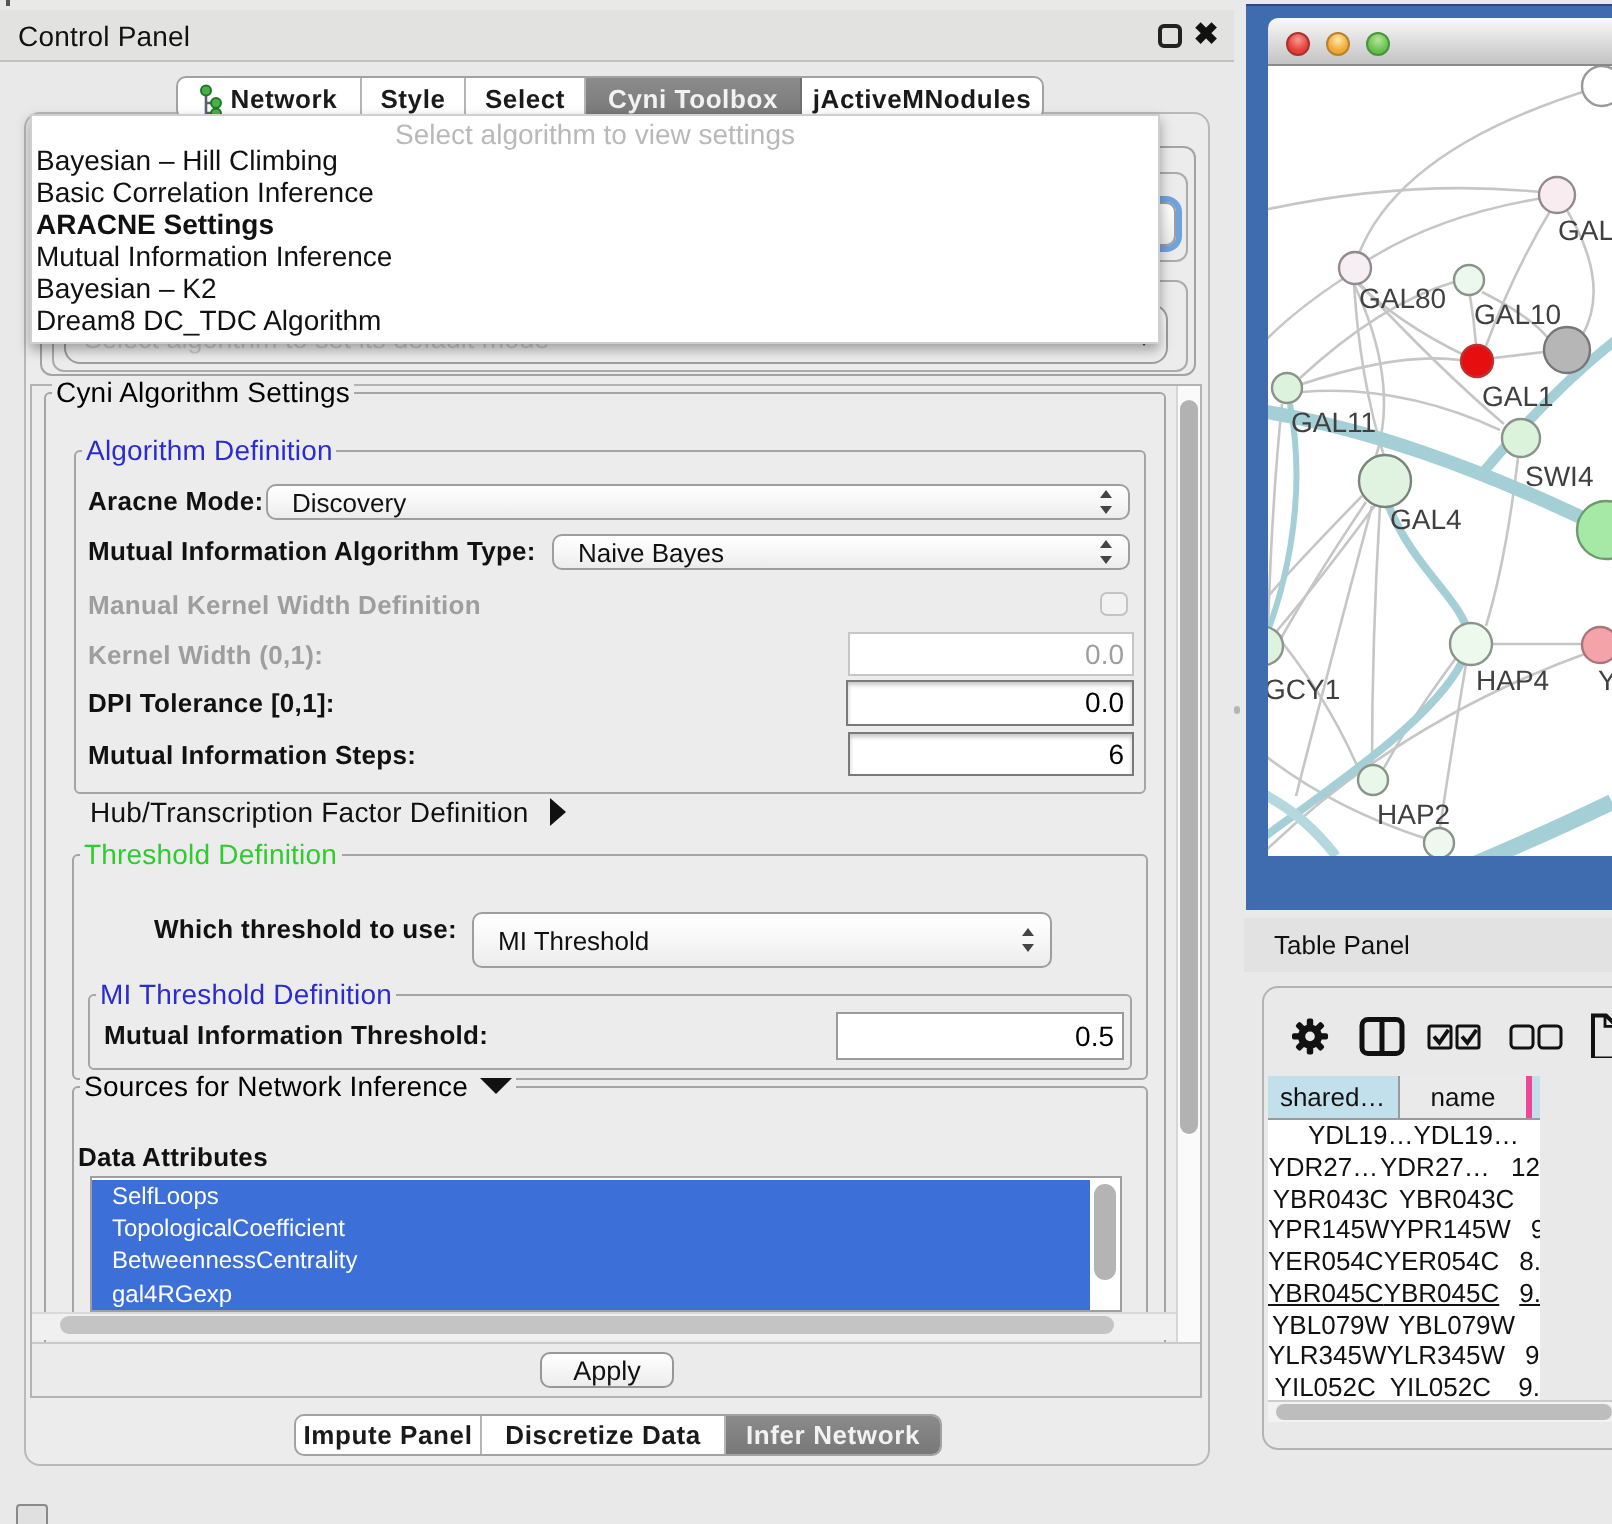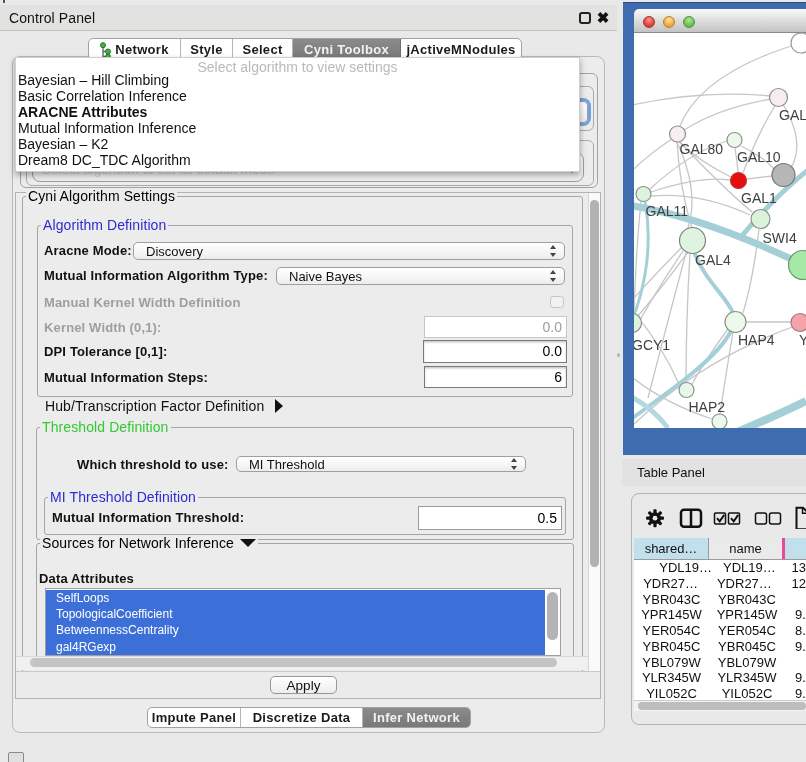--- a/index.html
+++ b/index.html
@@ -92,21 +92,21 @@
 <div class="abs lbl b" style="left:44px;top:367px;height:21px;line-height:21px;">Mutual Information Steps:</div>
 <div class="field" style="left:424px;top:366px;width:143px;height:22px;line-height:20px;border:1px solid #7a7a7a;box-shadow:inset 0 1.5px 2px rgba(0,0,0,0.22);">6</div>
 
 <div class="abs lbl" style="left:45px;top:397px;height:18px;line-height:18px;">Hub/Transcription Factor Definition</div>
 <div class="abs" style="left:275px;top:399px;width:0;height:0;border-top:7px solid transparent;border-bottom:7px solid transparent;border-left:8px solid #111;"></div>
 
 <div class="grp" style="left:36px;top:427px;width:538px;height:113px;">
   <div class="gtitle" style="color:#2fcb2f;">Threshold Definition</div>
 </div>
 <div class="abs lbl b" style="left:77px;top:456px;height:18px;line-height:18px;">Which threshold to use:</div>
-<div class="combo" style="left:236px;top:456px;width:290px;height:16px;">
+<div class="combo" style="left:236px;top:456px;width:290px;height:28px;">
     <div class="ct">MI Threshold</div>
     <span class="spin"></span>
   </div>
 <div class="grp" style="left:44px;top:497px;width:522px;height:38px;">
   <div class="gtitle" style="color:#2b2bd0;">MI Threshold Definition</div>
 </div>
 <div class="abs lbl b" style="left:52px;top:507px;height:21px;line-height:21px;">Mutual Information Threshold:</div>
 <div class="field" style="left:418px;top:506px;width:144px;height:24px;line-height:22px;border:1px solid #9b9b9b;">0.5</div>
 
 <div class="grp" style="left:36px;top:543px;width:538px;height:127px;">
@@ -129,21 +129,21 @@
   <div class="sel" style="width:107px;">Infer Network</div>
 </div>
 
 <div class="abs" style="left:8px;top:752px;width:16px;height:14px;border:1px solid #8a8a8a;border-radius:2px;background:#e0e0e0;"></div>
 
 <div class="abs" style="left:15px;top:57px;width:565px;height:115px;background:#fff;border:1px solid #cfcfcf;box-shadow:0 3px 6px rgba(0,0,0,0.35);"></div>
 <div class="abs" style="left:15px;top:59px;width:565px;height:15px;font-size:14px;color:#b9b9b9;text-align:center;">Select algorithm to view settings</div>
 <div class="abs" style="left:18px;top:72px;width:560px;font-size:14px;color:#111;line-height:16px;">
 Bayesian – Hill Climbing<br>
 Basic Correlation Inference<br>
-<span class="b">ARACNE Attributes</span><br>
+<span class="b">ARACNE Settings</span><br>
 Mutual Information Inference<br>
 Bayesian – K2<br>
 Dream8 DC_TDC Algorithm
 </div>
 
 <div class="abs" style="left:617px;top:353px;width:3px;height:4px;background:#b5b5b5;border-radius:1.5px;"></div>
 <div class="abs" style="left:623px;top:2px;width:183px;height:453px;background:#3e6cae;border-top:1px solid #2b4a7a;"></div>
 <div class="abs" style="left:634px;top:9px;width:172px;height:24px;background:linear-gradient(#f9f9f9,#c3c3c3);border-bottom:1px solid #8a8a8a;border-top-left-radius:5px;"></div>
 <div class="abs" style="left:643px;top:15.5px;width:12px;height:12px;border-radius:50%;background:radial-gradient(circle at 50% 30%,#f59a90,#e8403c 60%,#d93732);border:0.5px solid #a8322c;"></div>
 <div class="abs" style="left:663px;top:15.5px;width:12px;height:12px;border-radius:50%;background:radial-gradient(circle at 50% 30%,#fde9a8,#f2a93b 60%,#e89a2e);border:0.5px solid #b8812a;"></div>
@@ -255,21 +255,21 @@
     <rect x="110.5" y="4.8" width="11" height="11" rx="2"></rect>
     <rect x="124.5" y="4.8" width="11" height="11" rx="2"></rect>
   </g>
   <g fill="none" stroke="#111" stroke-width="2">
     <path d="M151.5,-0.5 h6.5 l5,5 v16.5 h-11.5 z"></path>
     <path d="M157.5,-0.5 v5.5 h5.5" stroke-width="1.4"></path>
   </g>
     </g>
 </svg>
 
-<div class="abs" style="left:634px;top:538px;width:172px;height:163px;background:#fff;overflow:hidden;font-size:13px;color:#111;">
+<div class="abs" style="left:634px;top:538px;width:136px;height:163px;background:#fff;overflow:hidden;font-size:13px;color:#111;">
   <div style="display:flex;height:22px;border-bottom:1px solid #9a9a9a;">
     <div style="width:75px;background:#c2e0ec;border-right:1px solid #9a9a9a;text-align:center;line-height:21px;">shared…</div>
     <div style="width:76px;background:#eaeaea;border-right:3px solid #ec4899;text-align:center;line-height:21px;">name</div>
     <div style="flex:1;background:#c2e0ec;text-align:center;line-height:21px;">&nbsp;</div>
   </div>
   <div style="line-height:15.75px;">
     <div style="display:flex;padding-left:20px;">
         <div style="width:75px;text-align:center;">YDL19…</div>
         <div style="width:76px;text-align:center;">YDL19…</div>
         <div style="flex:1;padding-left:10px;">13</div>
@@ -287,21 +287,21 @@
     <div style="display:flex;">
         <div style="width:75px;text-align:center;">YPR145W</div>
         <div style="width:76px;text-align:center;">YPR145W</div>
         <div style="flex:1;padding-left:10px;">9.</div>
       </div>
     <div style="display:flex;">
         <div style="width:75px;text-align:center;">YER054C</div>
         <div style="width:76px;text-align:center;">YER054C</div>
         <div style="flex:1;padding-left:10px;">8.</div>
       </div>
-    <div style="display:flex;">
+    <div style="display:flex;text-decoration:underline;">
         <div style="width:75px;text-align:center;">YBR045C</div>
         <div style="width:76px;text-align:center;">YBR045C</div>
         <div style="flex:1;padding-left:10px;">9.</div>
       </div>
     <div style="display:flex;">
         <div style="width:75px;text-align:center;">YBL079W</div>
         <div style="width:76px;text-align:center;">YBL079W</div>
         <div style="flex:1;padding-left:10px;"></div>
       </div>
     <div style="display:flex;">

